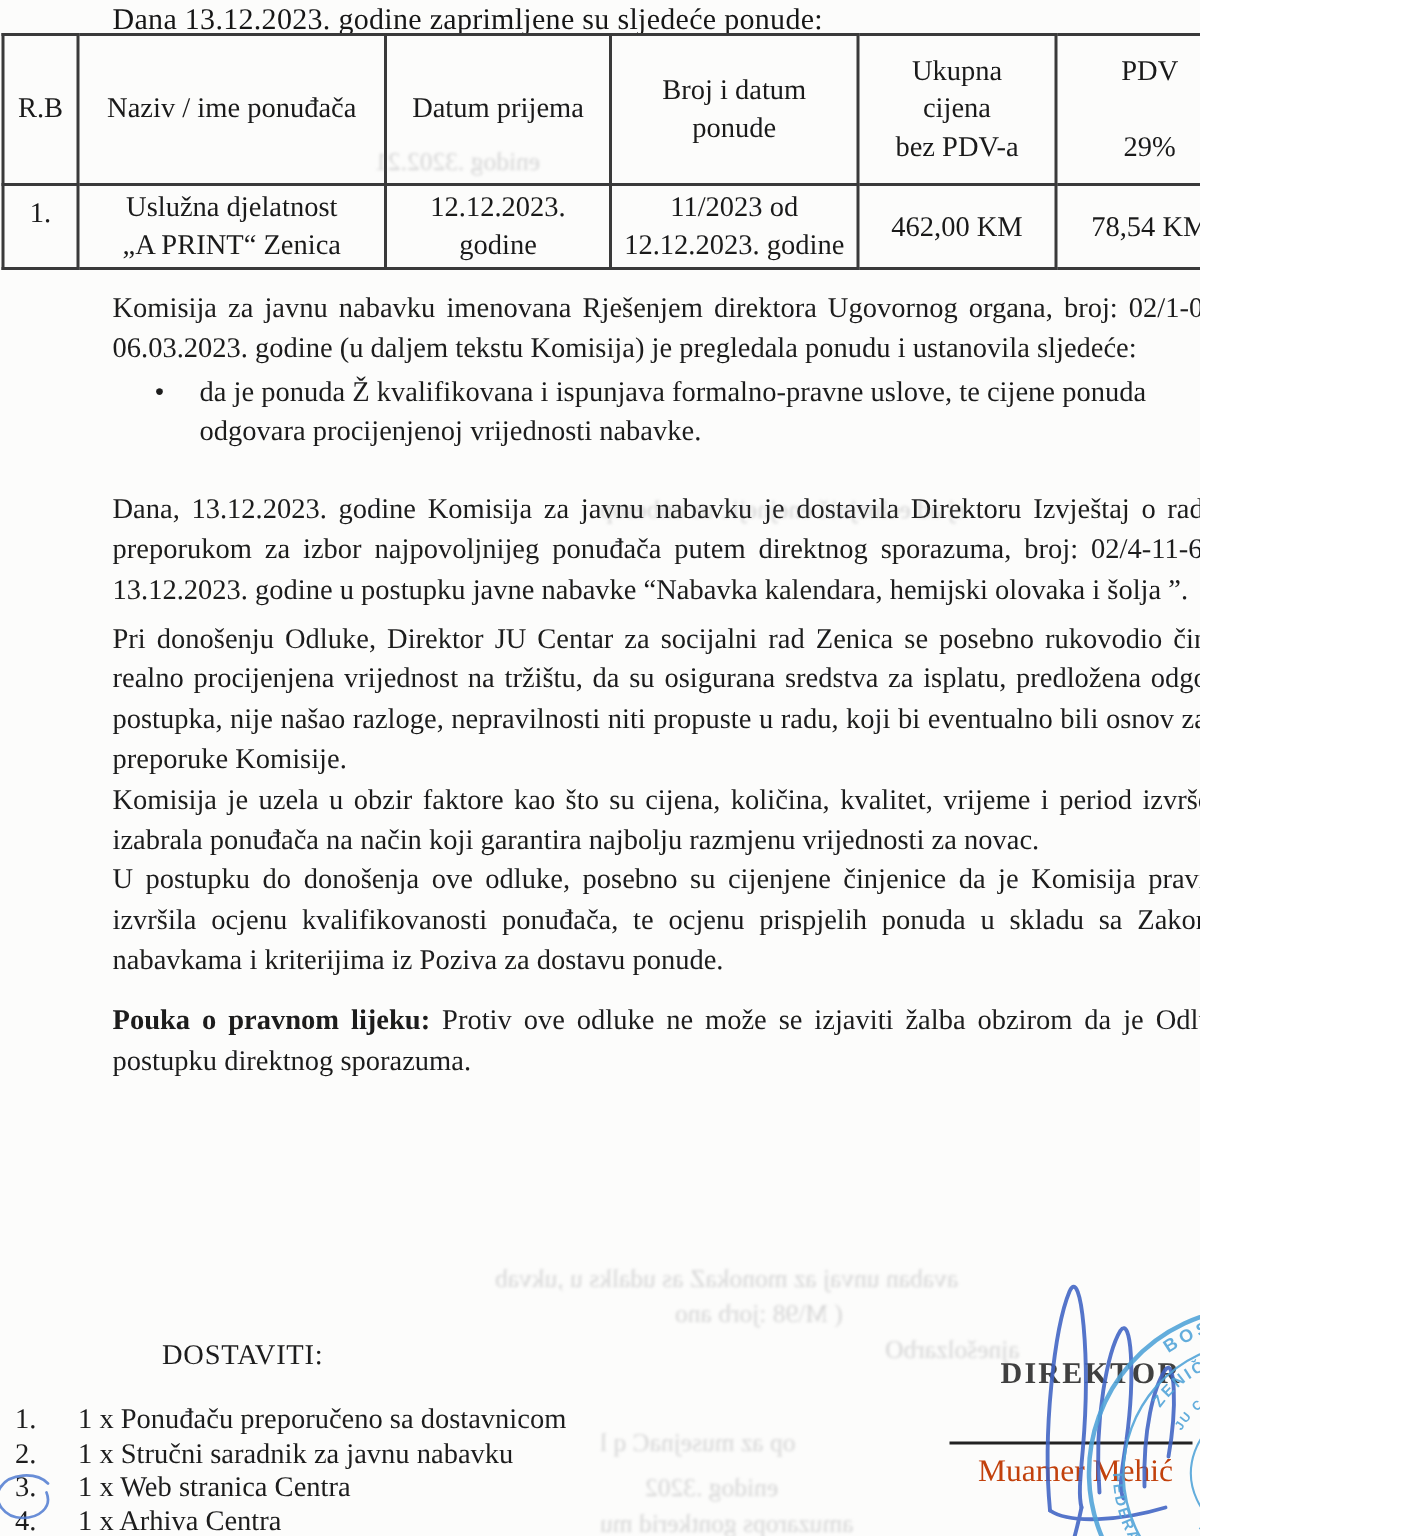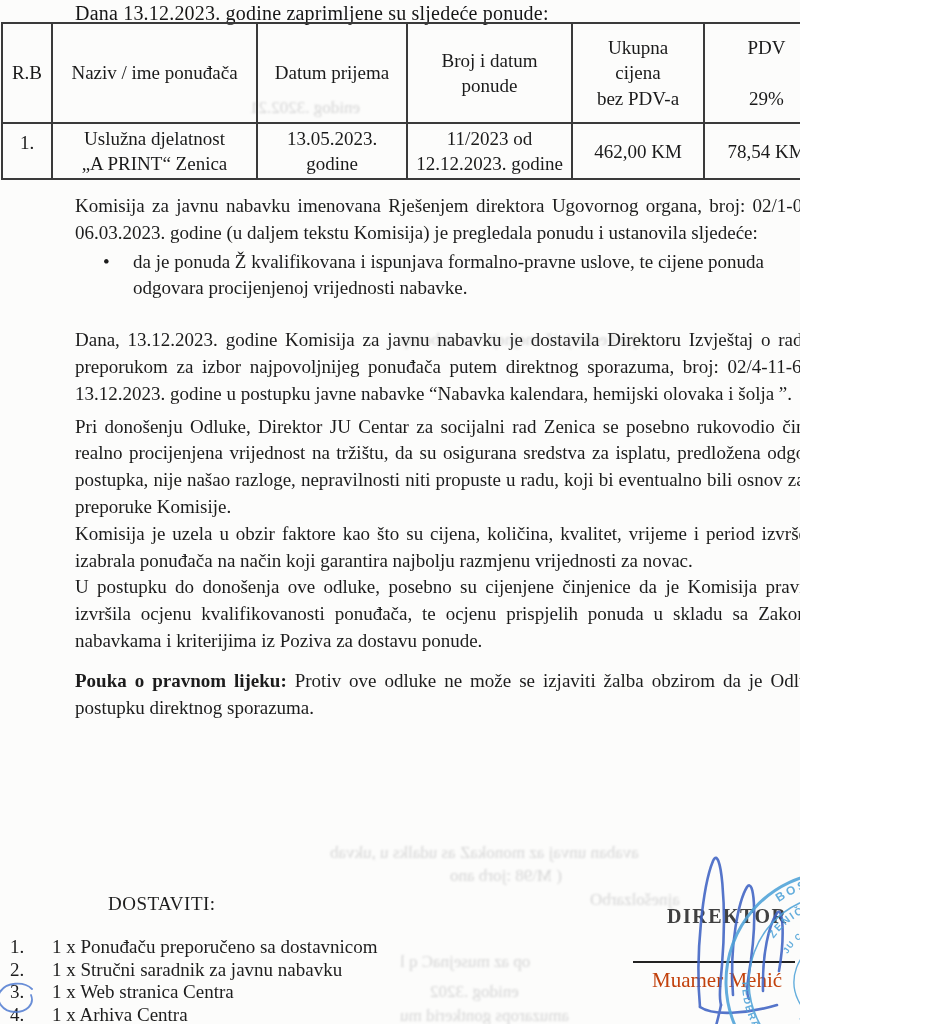--- a/index.html
+++ b/index.html
@@ -119,21 +119,21 @@
 
 29%</th>
       <th>Ukupna
 cijena sa
 PDV-om</th>
     </tr>
     <tr class="row">
       <td style="vertical-align:top;padding-top:6px">1.</td>
       <td>Uslužna djelatnost
 „A PRINT“ Zenica</td>
-      <td>13.05.2023.
+      <td>12.12.2023.
 godine</td>
       <td>11/2023 od
 12.12.2023. godine</td>
       <td class="amount">462,00 KM</td>
       <td class="amount">78,54 KM</td>
       <td class="amount">540,54 KM</td>
     </tr>
   </tbody>
     </table>
 

